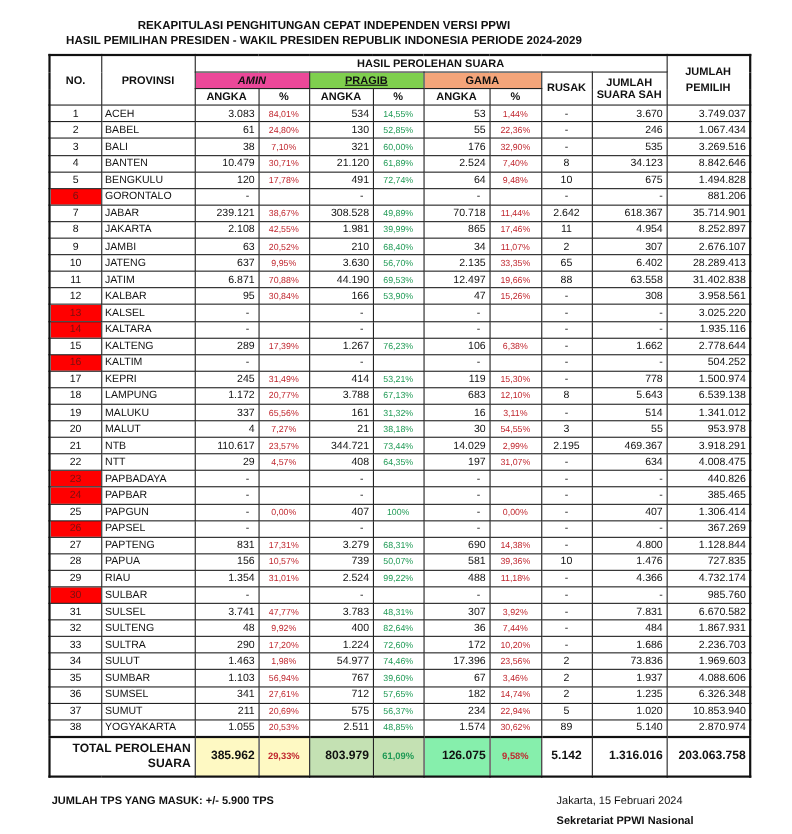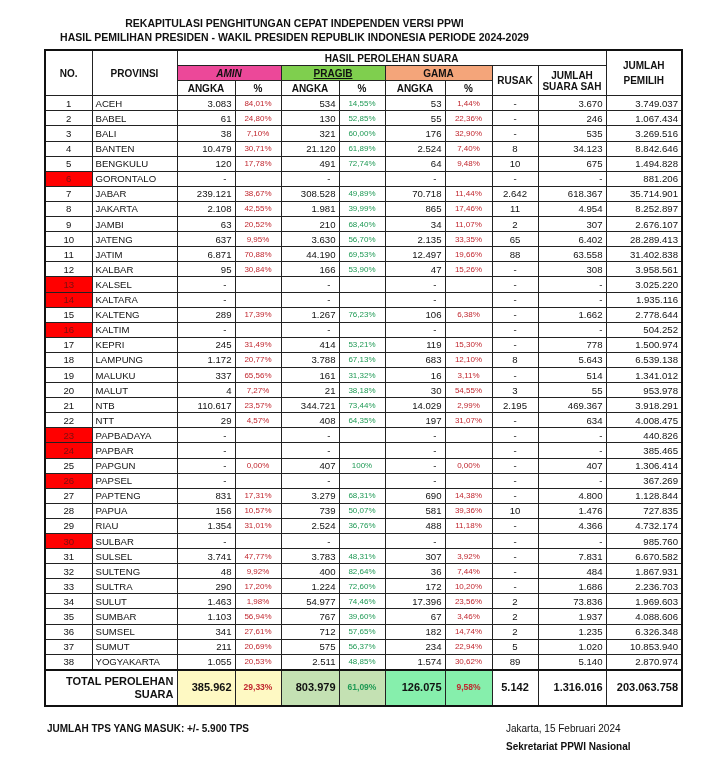--- a/index.html
+++ b/index.html
@@ -441,21 +441,21 @@
         <td class="ctr">10</td>
         <td class="num">1.476</td>
         <td class="num">727.835</td>
       </tr>
       <tr>
         <td class="c-no">29</td>
         <td class="c-prov">RIAU</td>
         <td class="num">1.354</td>
         <td class="pct pct-red">31,01%</td>
         <td class="num">2.524</td>
-        <td class="pct pct-green">36,76%</td>
+        <td class="pct pct-green">99,22%</td>
         <td class="num">488</td>
         <td class="pct pct-red">11,18%</td>
         <td class="ctr">-</td>
         <td class="num">4.366</td>
         <td class="num">4.732.174</td>
       </tr>
       <tr>
         <td class="c-no no-red">30</td>
         <td class="c-prov">SULBAR</td>
         <td class="ctr" style="text-align: right; padding-right: 8px;">-</td>

